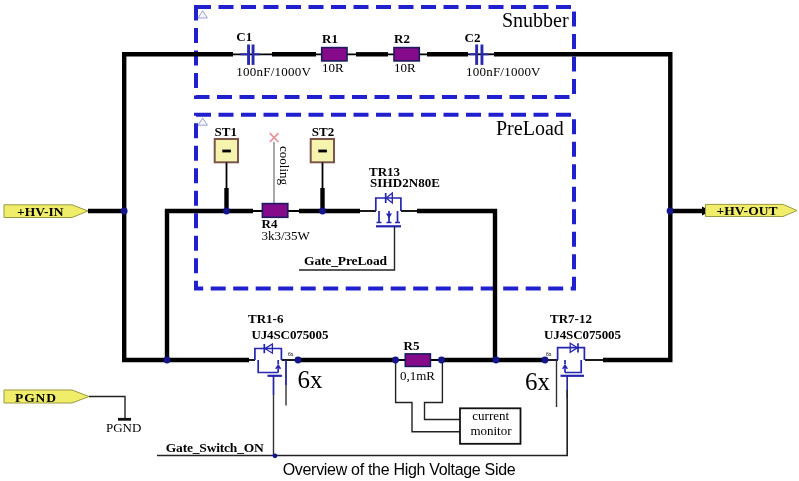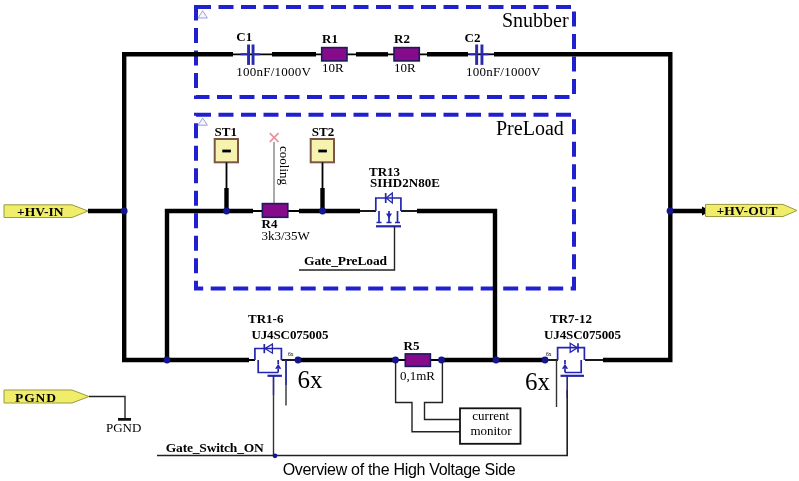--- a/index.html
+++ b/index.html
@@ -1,16 +1,16 @@
 <!DOCTYPE html>
 <html><head>
 <meta charset="utf-8">
 <style>
   html,body{margin:0;padding:0;background:#ffffff;}
-  .wrap{width:799px;height:481px;position:relative;overflow:hidden;border-radius:24px;}
+  .wrap{width:799px;height:481px;position:relative;overflow:hidden;}
   text{font-family:"Liberation Serif",serif;fill:#000;}
   .sans{font-family:"Liberation Sans",sans-serif;}
   .nm{font-weight:bold;}
 </style>
 </head>
 <body>
 <div class="wrap">
 <svg width="799" height="481" viewBox="0 0 799 481" xmlns="http://www.w3.org/2000/svg">
 
   <rect x="0" y="0" width="799" height="481" fill="#ffffff"></rect>

